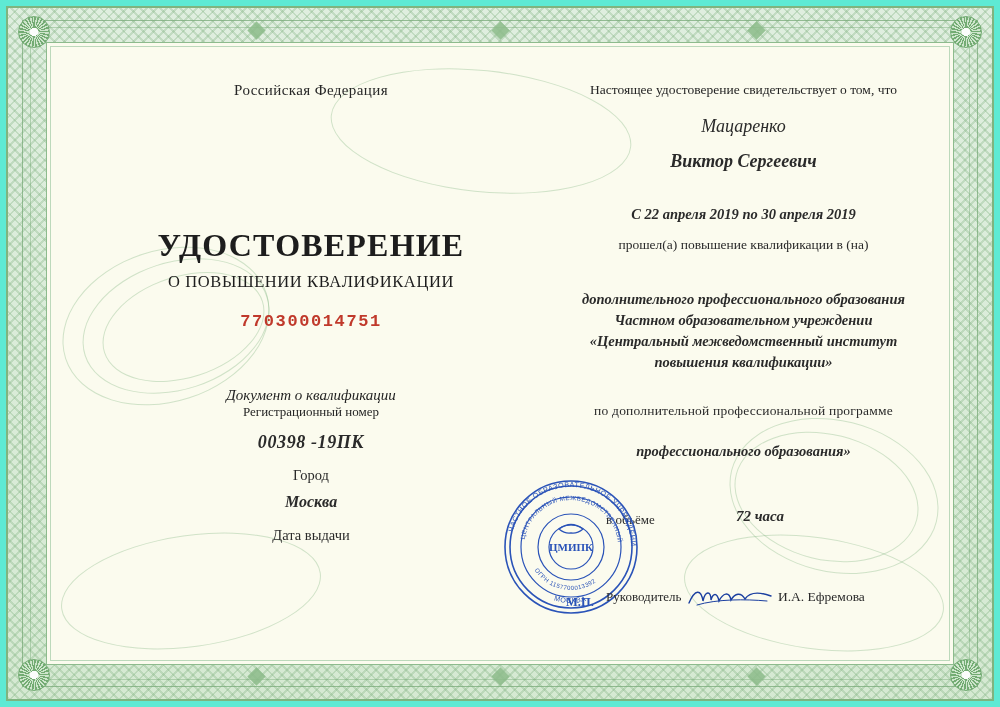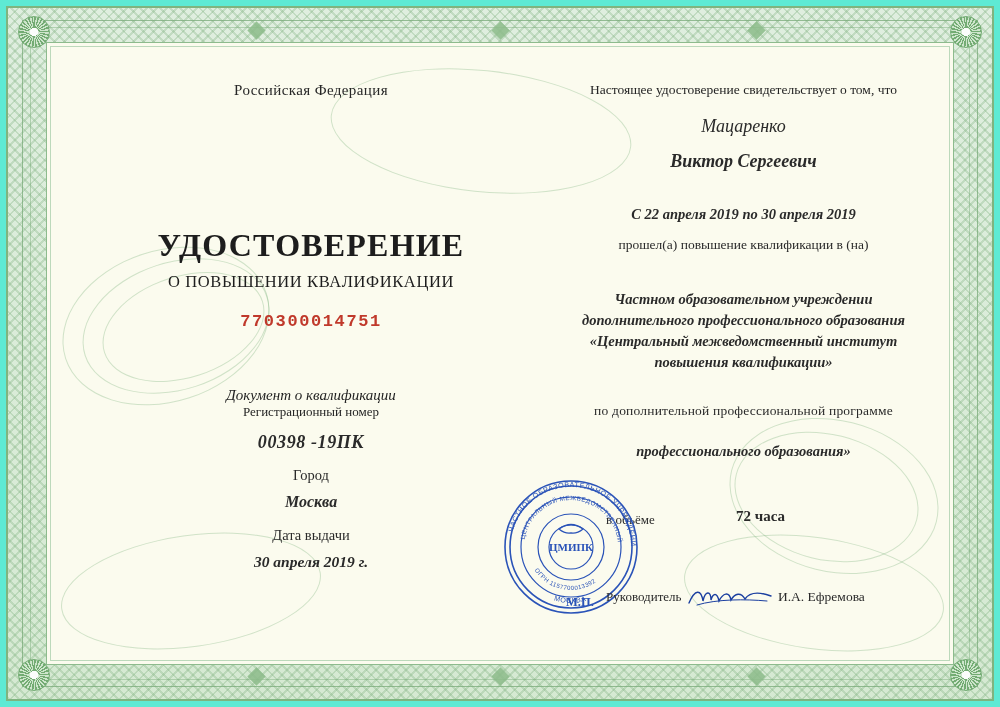--- a/index.html
+++ b/index.html
@@ -244,20 +244,21 @@
   .volume-label {
     position: absolute;
     left: 0; top: 4px;
     font-size: 13px;
   }
   .volume-value {
     position: absolute;
     left: 130px; top: 0;
     font-size: 15px;
     font-weight: 700;
+    font-style: italic;
   }
 
   .signature-row {
     position: absolute;
     left: 560px;
     top: 545px;
     width: 350px;
     font-size: 13px;
     white-space: nowrap;
   }
@@ -329,33 +330,32 @@
       <div class="country">Российская Федерация</div>
       <div class="title-main">УДОСТОВЕРЕНИЕ</div>
       <div class="title-sub">О ПОВЫШЕНИИ КВАЛИФИКАЦИИ</div>
       <div class="blank-number">770300014751</div>
       <div class="doc-kind">Документ о квалификации</div>
       <div class="reg-label">Регистрационный номер</div>
       <div class="reg-number">00398 -19ПК</div>
       <div class="city-label">Город</div>
       <div class="city-value">Москва</div>
       <div class="date-label">Дата выдачи</div>
-      <div class="date-value">30 апреля 2019 г.</div>
     </div>
 
     <div class="col-right">
       <div class="r-intro">Настоящее удостоверение свидетельствует о том, что</div>
       <div class="r-surname">Мацаренко</div>
       <div class="r-name">Виктор Сергеевич</div>
       <div class="r-period">С 22 апреля 2019  по 30 апреля 2019</div>
       <div class="r-passed">прошел(а) повышение квалификации в (на)</div>
 
       <div class="r-org">
+        <div>дополнительного профессионального образования</div>
         <div>Частном образовательном учреждении</div>
-        <div>дополнительного профессионального образования</div>
         <div>«Центральный межведомственный институт</div>
         <div>повышения квалификации»</div>
       </div>
 
       <div class="r-program-label">по дополнительной профессиональной программе</div>
       <div class="r-program">
         <div>профессионального образования»</div>
       </div>
     </div>
 

